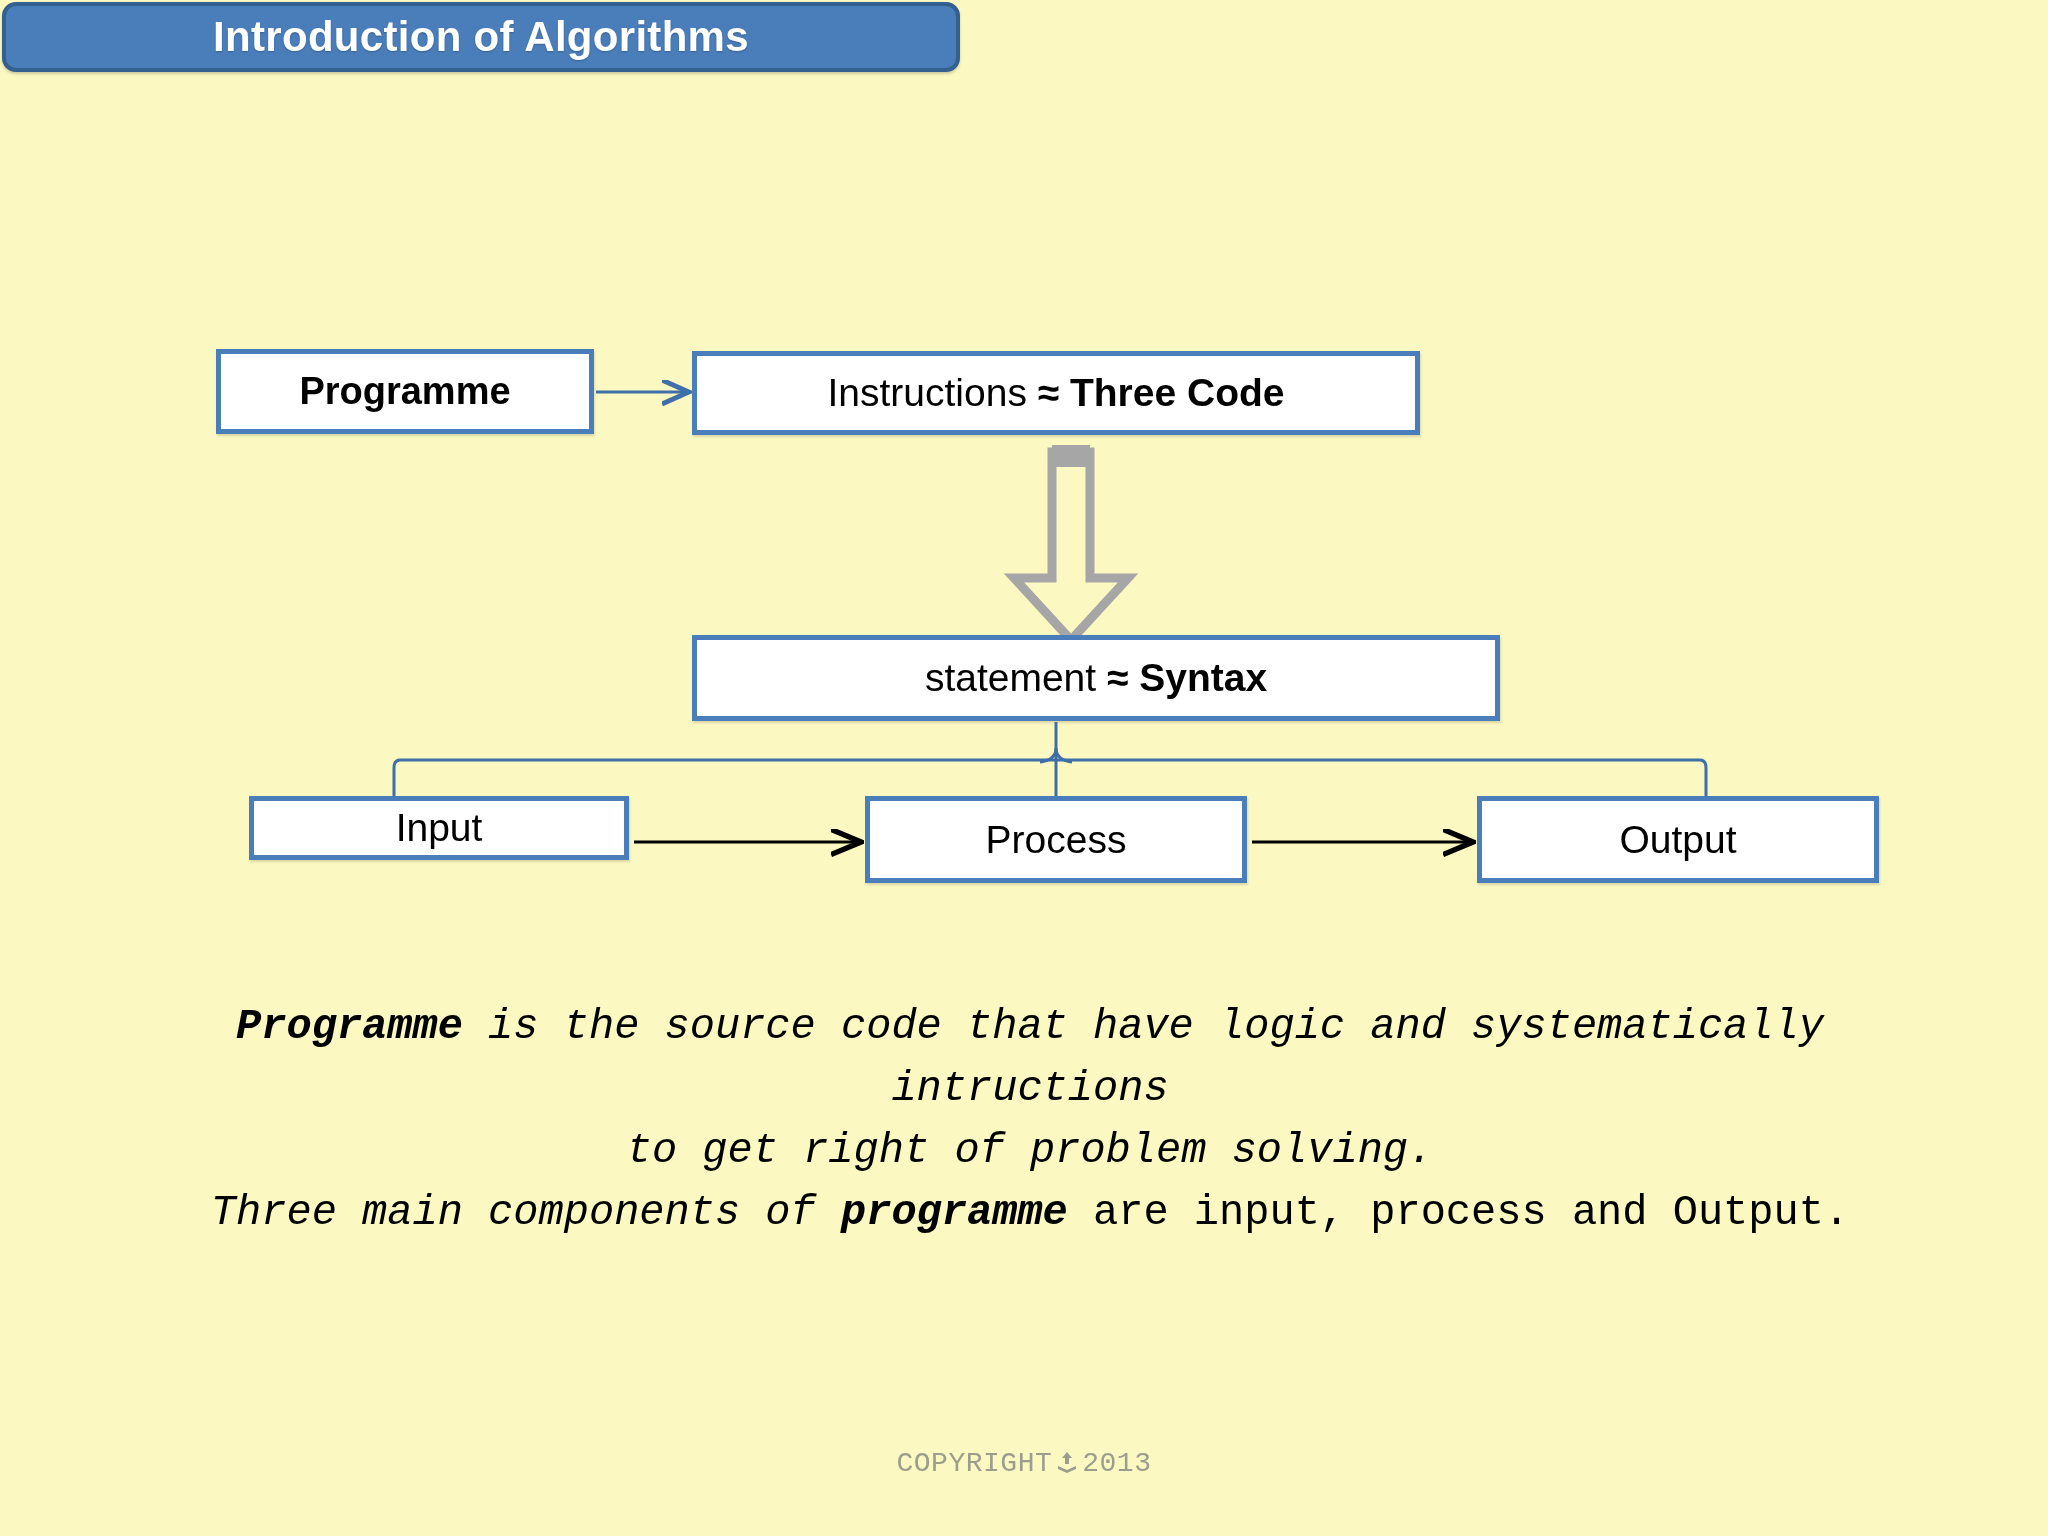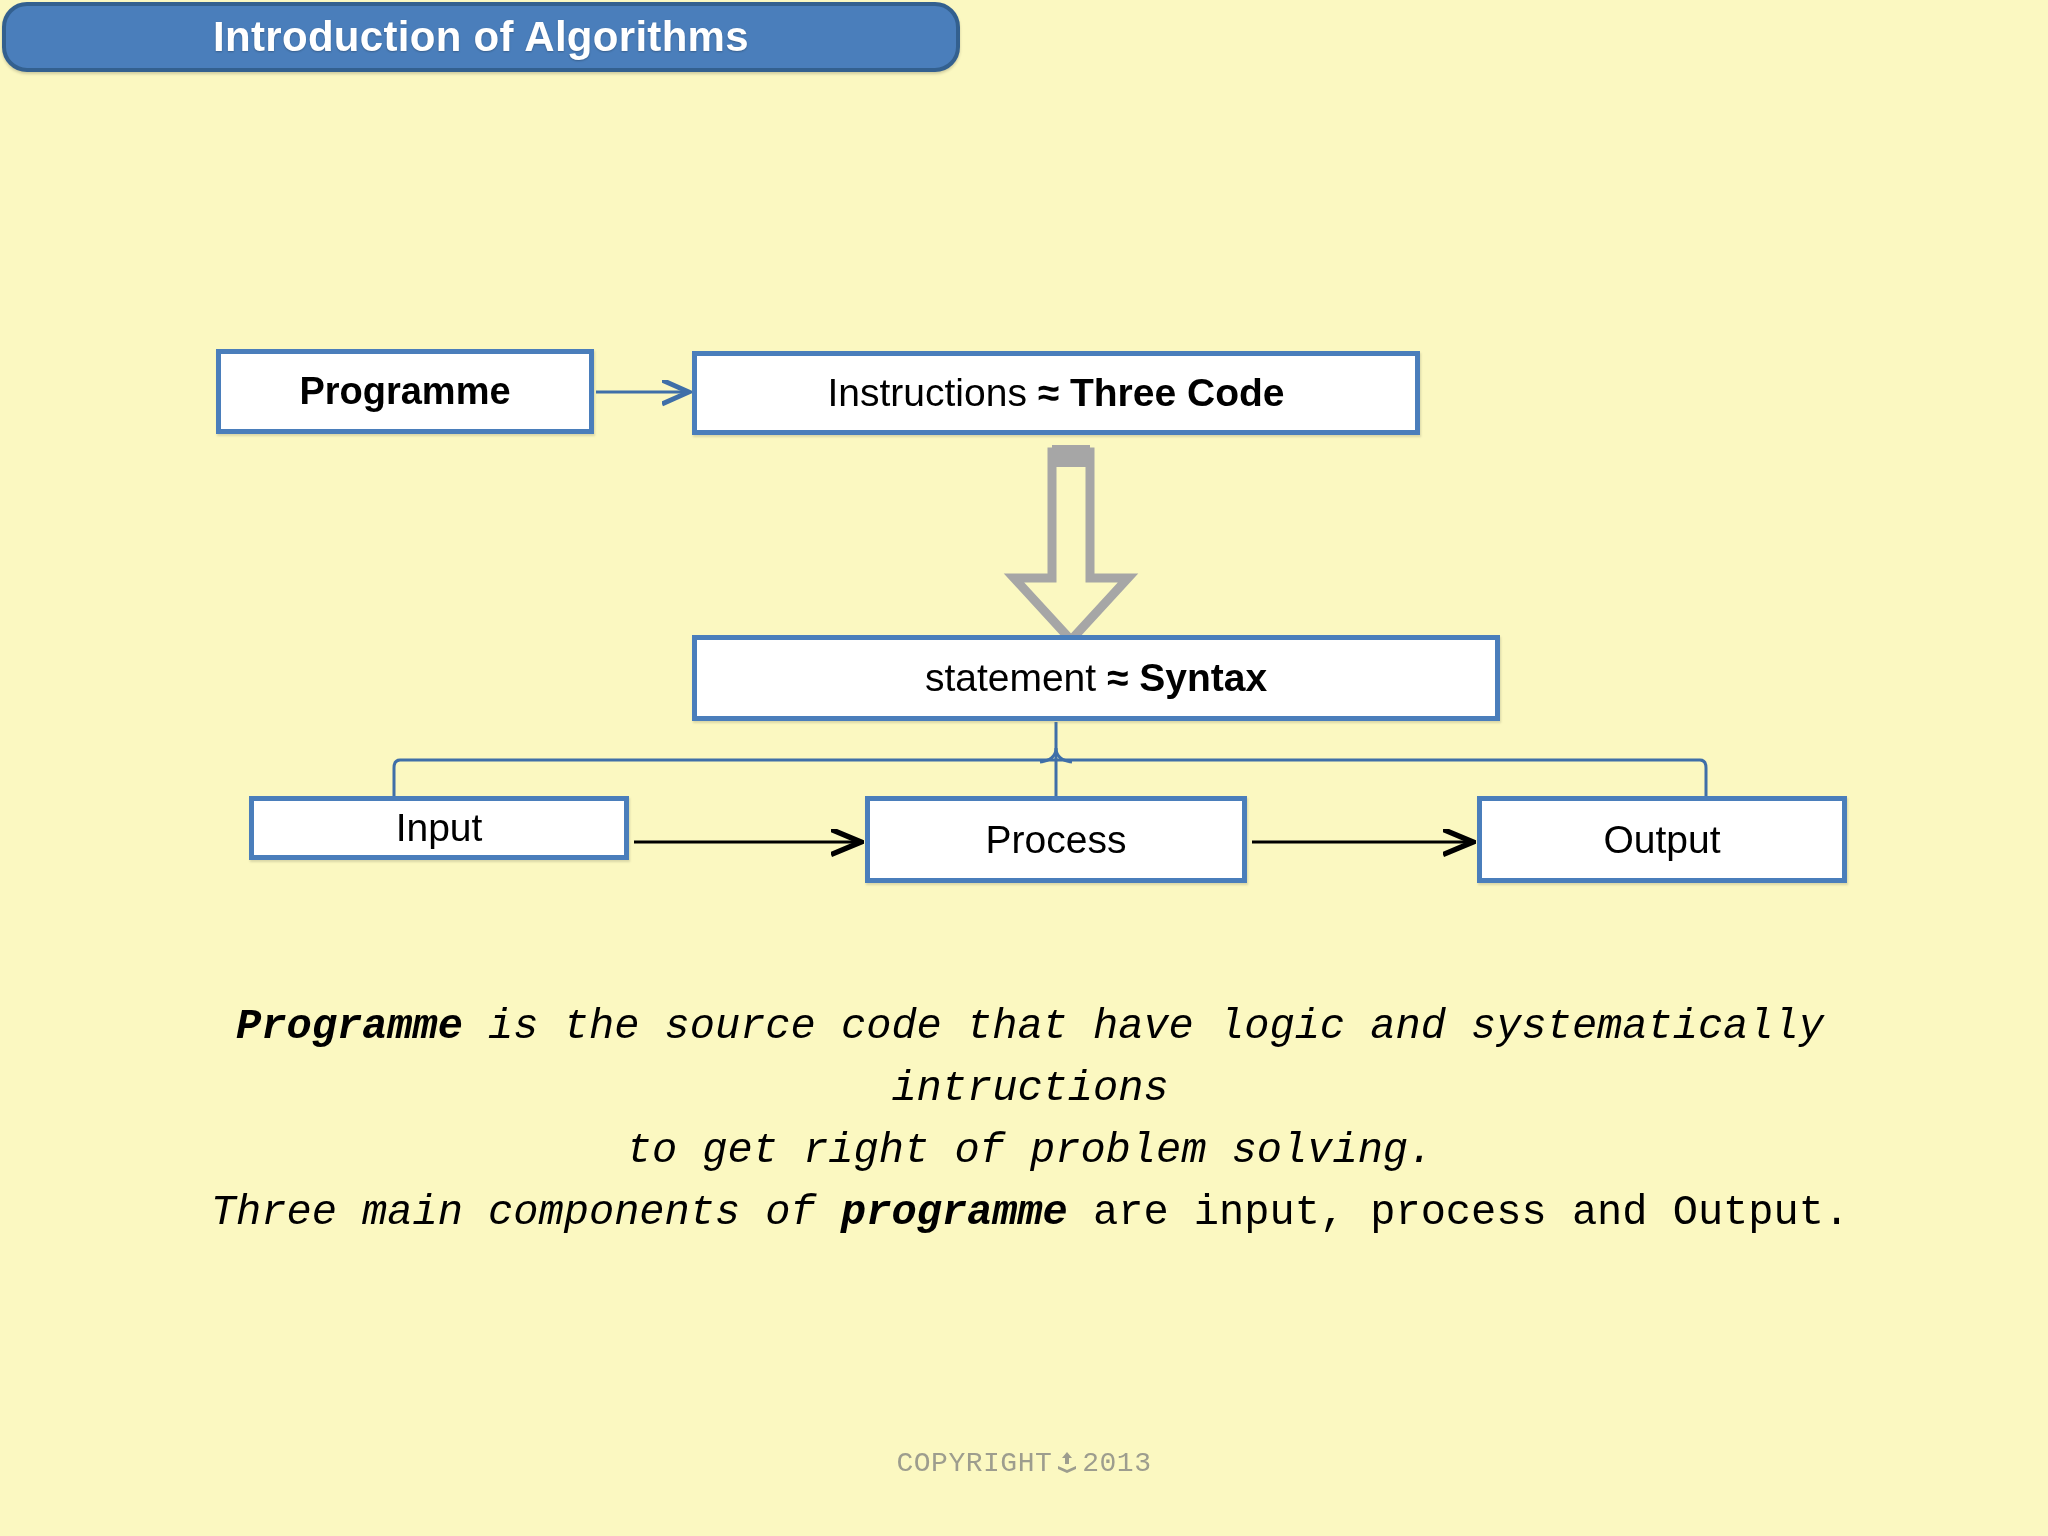--- a/index.html
+++ b/index.html
@@ -26,21 +26,21 @@
   
   .title-bar {
     position: absolute;
     left: 2px;
     top: 2px;
     width: 958px;
     height: 70px;
     box-sizing: border-box;
     background: #4a7ebb;
     border: 4px solid #33608f;
-    border-radius: 25px;
+    border-radius: 14px;
     display: flex;
     align-items: center;
     justify-content: center;
     box-shadow: 0 2px 3px rgba(0,0,0,0.18);
   }
   .title-bar .title-text {
     color: #ffffff;
     font-size: 42px;
     font-weight: bold;
     letter-spacing: 0.3px;
@@ -69,21 +69,21 @@
   .fbox .lbl b { font-weight: bold; }
 
   #box-programme   { left: 216px; top: 349px; width: 378px; height: 85px; }
   #box-programme .lbl { font-weight: bold; font-size: 38px; }
 
   #box-instructions{ left: 692px; top: 351px; width: 728px; height: 84px; }
   #box-statement   { left: 692px; top: 635px; width: 808px; height: 86px; align-items: center; }
 
   #box-input   { left: 249px;  top: 796px; width: 380px; height: 64px; }
   #box-process { left: 865px;  top: 796px; width: 382px; height: 87px; }
-  #box-output  { left: 1477px; top: 796px; width: 370px; height: 87px; }
+  #box-output  { left: 1477px; top: 796px; width: 402px; height: 87px; }
 
   
   #connectors {
     position: absolute;
     left: 0; top: 0;
     width: 2048px;
     height: 1536px;
     pointer-events: none;
   }
 

